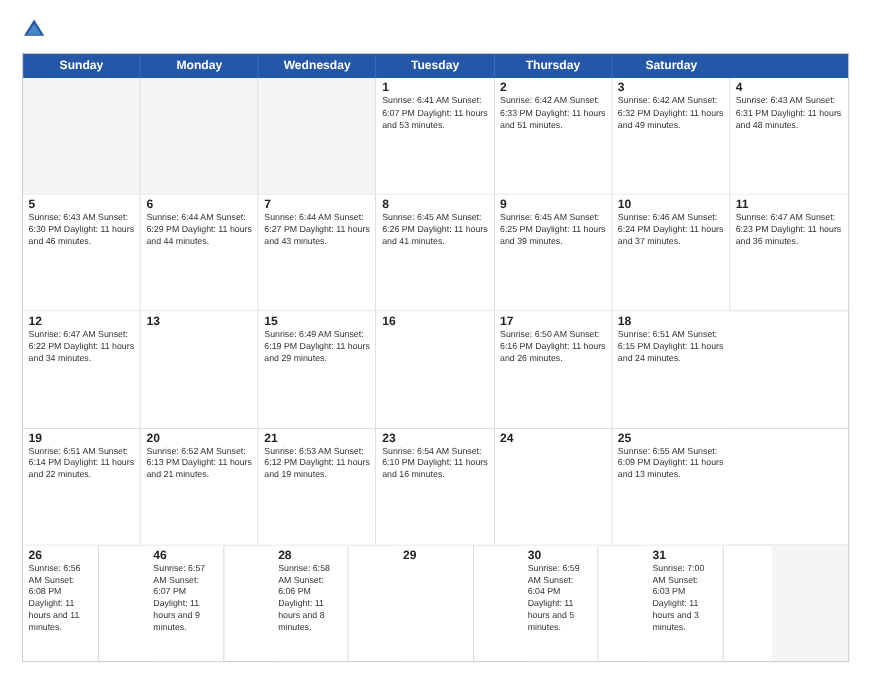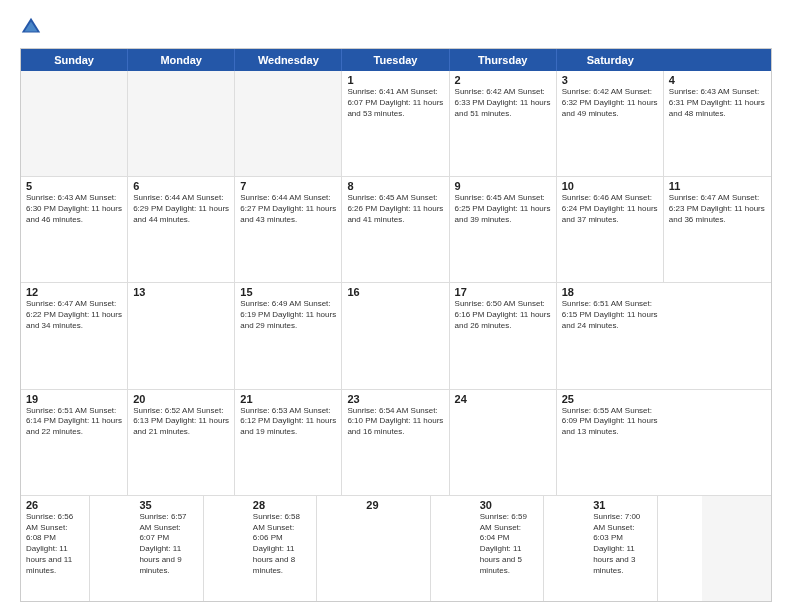--- a/index.html
+++ b/index.html
@@ -287,21 +287,21 @@
           </div>
         </div>
         <div class="cal-row">
           <div class="cal-cell">
             <div class="day-num">26</div>
             <div class="cell-text">Sunrise: 6:56 AM
 Sunset: 6:08 PM
 Daylight: 11 hours and 11 minutes.</div>
           </div>
           <div class="cal-cell">
-            <div class="day-num">35</div>
+            <div class="day-num">46</div>
             <div class="cell-text">Sunrise: 6:57 AM
 Sunset: 6:07 PM
 Daylight: 11 hours and 9 minutes.</div>
           </div>
           <div class="cal-cell">
             <div class="day-num">28</div>
             <div class="cell-text">Sunrise: 6:58 AM
 Sunset: 6:06 PM
 Daylight: 11 hours and 8 minutes.</div>
           </div>

